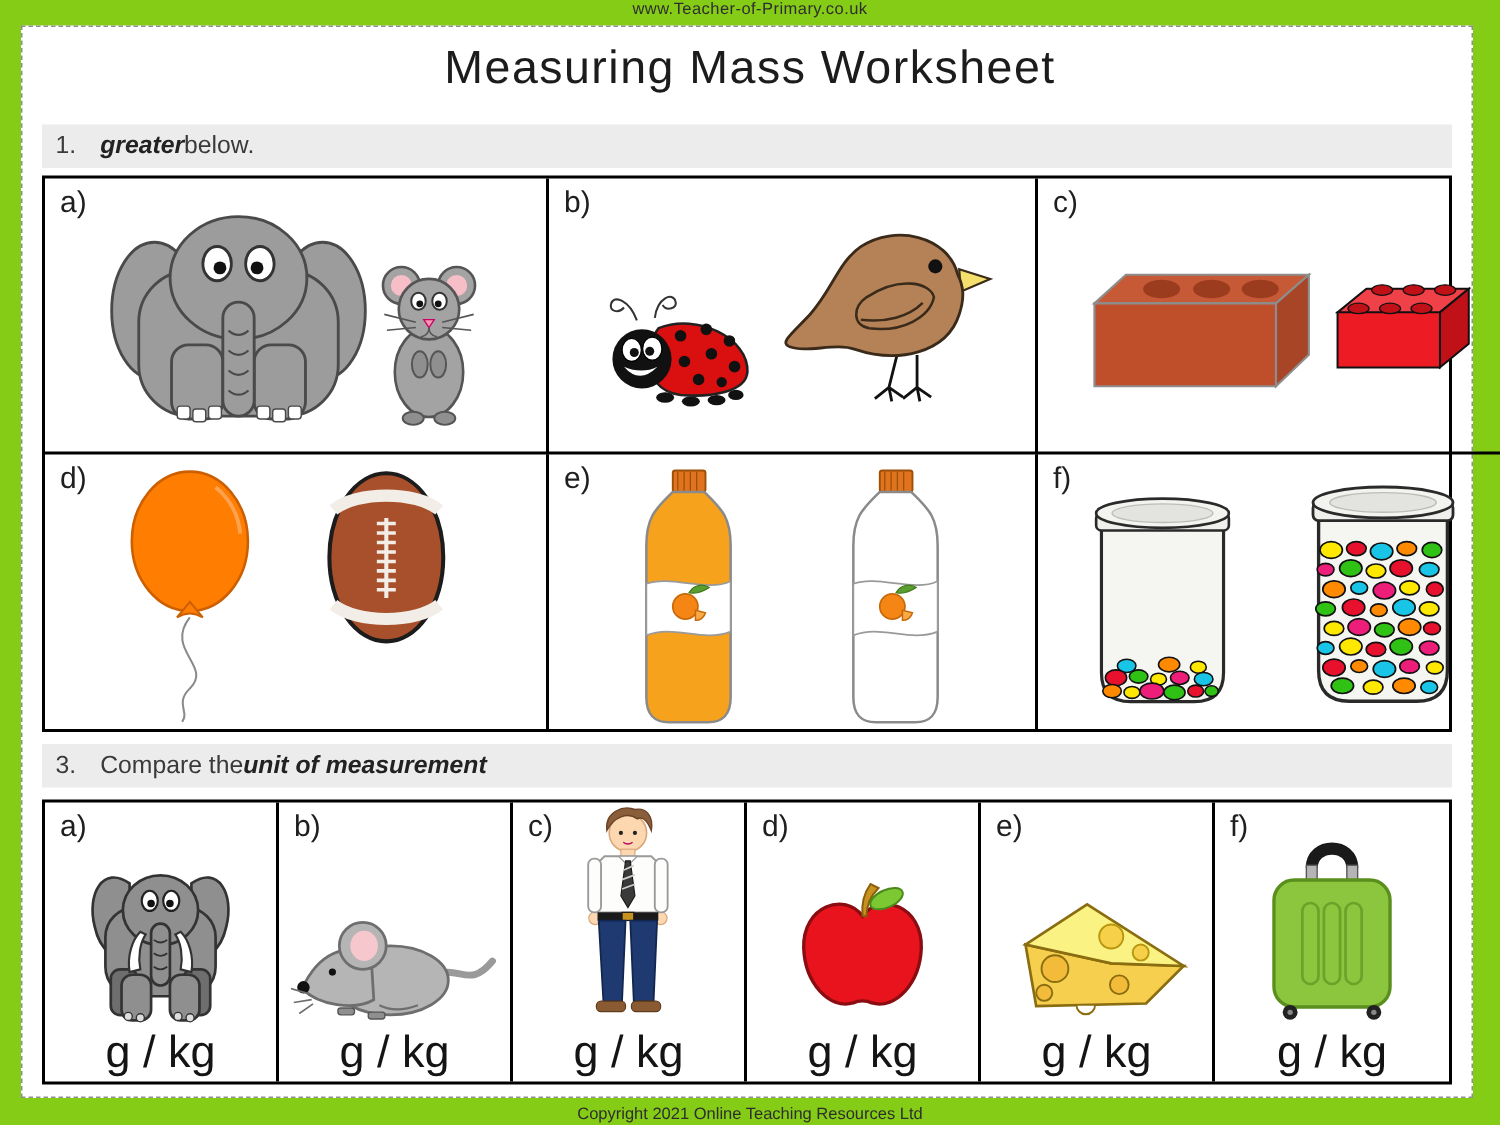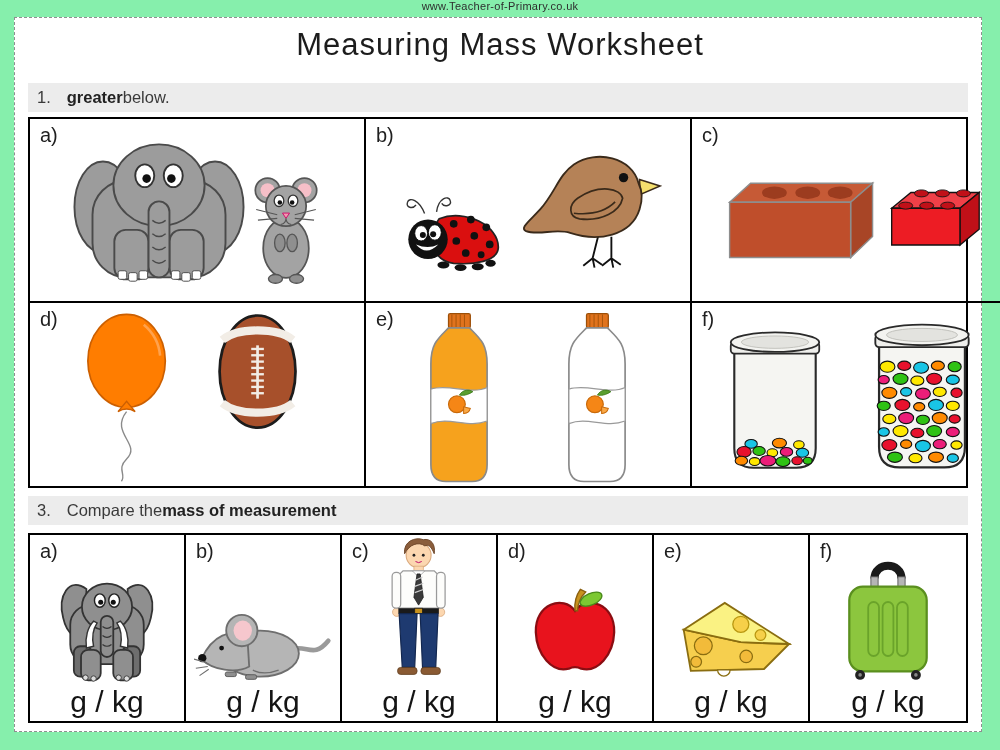--- a/index.html
+++ b/index.html
@@ -1,22 +1,22 @@
 <!DOCTYPE html>
 <html><head>
 <meta charset="utf-8">
 <style>
   html,body{margin:0;padding:0;}
-  .page{position:relative;width:1000px;height:750px;background:#86efac;font-family:"Liberation Sans",sans-serif;overflow:hidden;}
+  .page{position:relative;width:1000px;height:750px;background:#84cc16;font-family:"Liberation Sans",sans-serif;overflow:hidden;}
   .header-url{position:absolute;top:0;left:0;width:100%;text-align:center;font-size:11px;color:#2e2e2e;letter-spacing:.3px;}
   .sheet{position:absolute;left:14px;top:17px;width:968px;height:715px;background:#ffffff;border:1px dashed #8f8f8f;box-sizing:border-box;}
   .title{position:absolute;top:27px;left:0;width:100%;text-align:center;font-size:31px;color:#1c1c1c;letter-spacing:1px;}
   .qband{position:absolute;left:28px;width:940px;height:29px;background:#ececec;display:flex;align-items:center;font-size:16.5px;color:#3a3a3a;box-sizing:border-box;padding-left:9px;}
   .qband .qnum{margin-right:16px;}
-  .qband b{font-weight:bold;color:#222;}
+  .qband b{font-weight:bold;color:#222;font-style:italic;}
   #q1{top:83px;} #q3{top:496px;}
   .grid1{position:absolute;left:28px;top:117px;width:940px;height:371px;display:grid;grid-template-columns:1fr 1fr 1fr;grid-template-rows:1fr 1fr;border:2px solid #000;box-sizing:border-box;background:#fff;}
   .grid1 .cell{position:relative;border-right:2px solid #000;border-bottom:2px solid #000;box-sizing:border-box;display:flex;}
   .grid1 .cell:nth-child(3n){border-right:none;}
   .grid1 .cell:nth-child(n+4){border-bottom:none;}
   .grid3{position:absolute;left:28px;top:533px;width:940px;height:190px;display:grid;grid-template-columns:repeat(6,1fr);border:2px solid #000;box-sizing:border-box;background:#fff;}
   .grid3 .ucell{position:relative;border-right:2px solid #000;box-sizing:border-box;display:flex;flex-direction:column;align-items:center;justify-content:flex-end;padding-bottom:4px;}
   .grid3 .ucell:last-child{border-right:none;}
   .cell-label{position:absolute;top:5px;left:10px;font-size:20px;color:#1f1f1f;z-index:3;}
   .unit-text{font-size:30px;color:#141414;line-height:1;margin-top:4px;}
@@ -265,21 +265,21 @@
         <rect x="15" y="16" width="100" height="13" rx="4" fill="#efefec" stroke="#2a2a2a" stroke-width="2"></rect>
         <ellipse cx="65" cy="16" rx="50" ry="11" fill="#f3f3f0" stroke="#2a2a2a" stroke-width="2"></ellipse>
         <ellipse cx="65" cy="16" rx="38" ry="7" fill="#e3e3df" stroke="#bdbdb8"></ellipse>
       </svg>
     </div>
   </div>
 
   <div class="qband" id="q3">
     <span class="qnum">3.</span>
     <span>Compare the </span>
-      <b>mass of measurement</b>
+      <b>unit of measurement</b>
   </div>
 
   <div class="grid3">
 
     <div class="ucell">
       <span class="cell-label">a)</span>
       <svg width="100" height="112" viewBox="0 0 110 125">
         <path d="M32,20 C12,6 0,28 6,52 C10,70 22,80 32,70 Z" fill="#8f8f8f" stroke="#333" stroke-width="2"></path>
         <path d="M78,20 C98,6 110,28 104,52 C100,70 88,80 78,70 Z" fill="#8f8f8f" stroke="#333" stroke-width="2"></path>
         <rect x="14" y="38" width="82" height="66" rx="22" fill="#8f8f8f" stroke="#333" stroke-width="2"></rect>
@@ -386,13 +386,14 @@
         <rect x="65" y="50" width="12" height="60" rx="6" fill="none" stroke="#6aa32a" stroke-width="2"></rect>
         <circle cx="24" cy="131" r="5.5" fill="#222"></circle>
           <circle cx="86" cy="131" r="5.5" fill="#222"></circle>
         <circle cx="24" cy="131" r="2" fill="#888"></circle>
           <circle cx="86" cy="131" r="2" fill="#888"></circle>
       </svg>
       <div class="unit-text">g / kg</div>
     </div>
   </div>
 
+  <div class="copyright">Copyright 2021 Online Teaching Resources Ltd</div>
 </div>
 
 </body></html>

